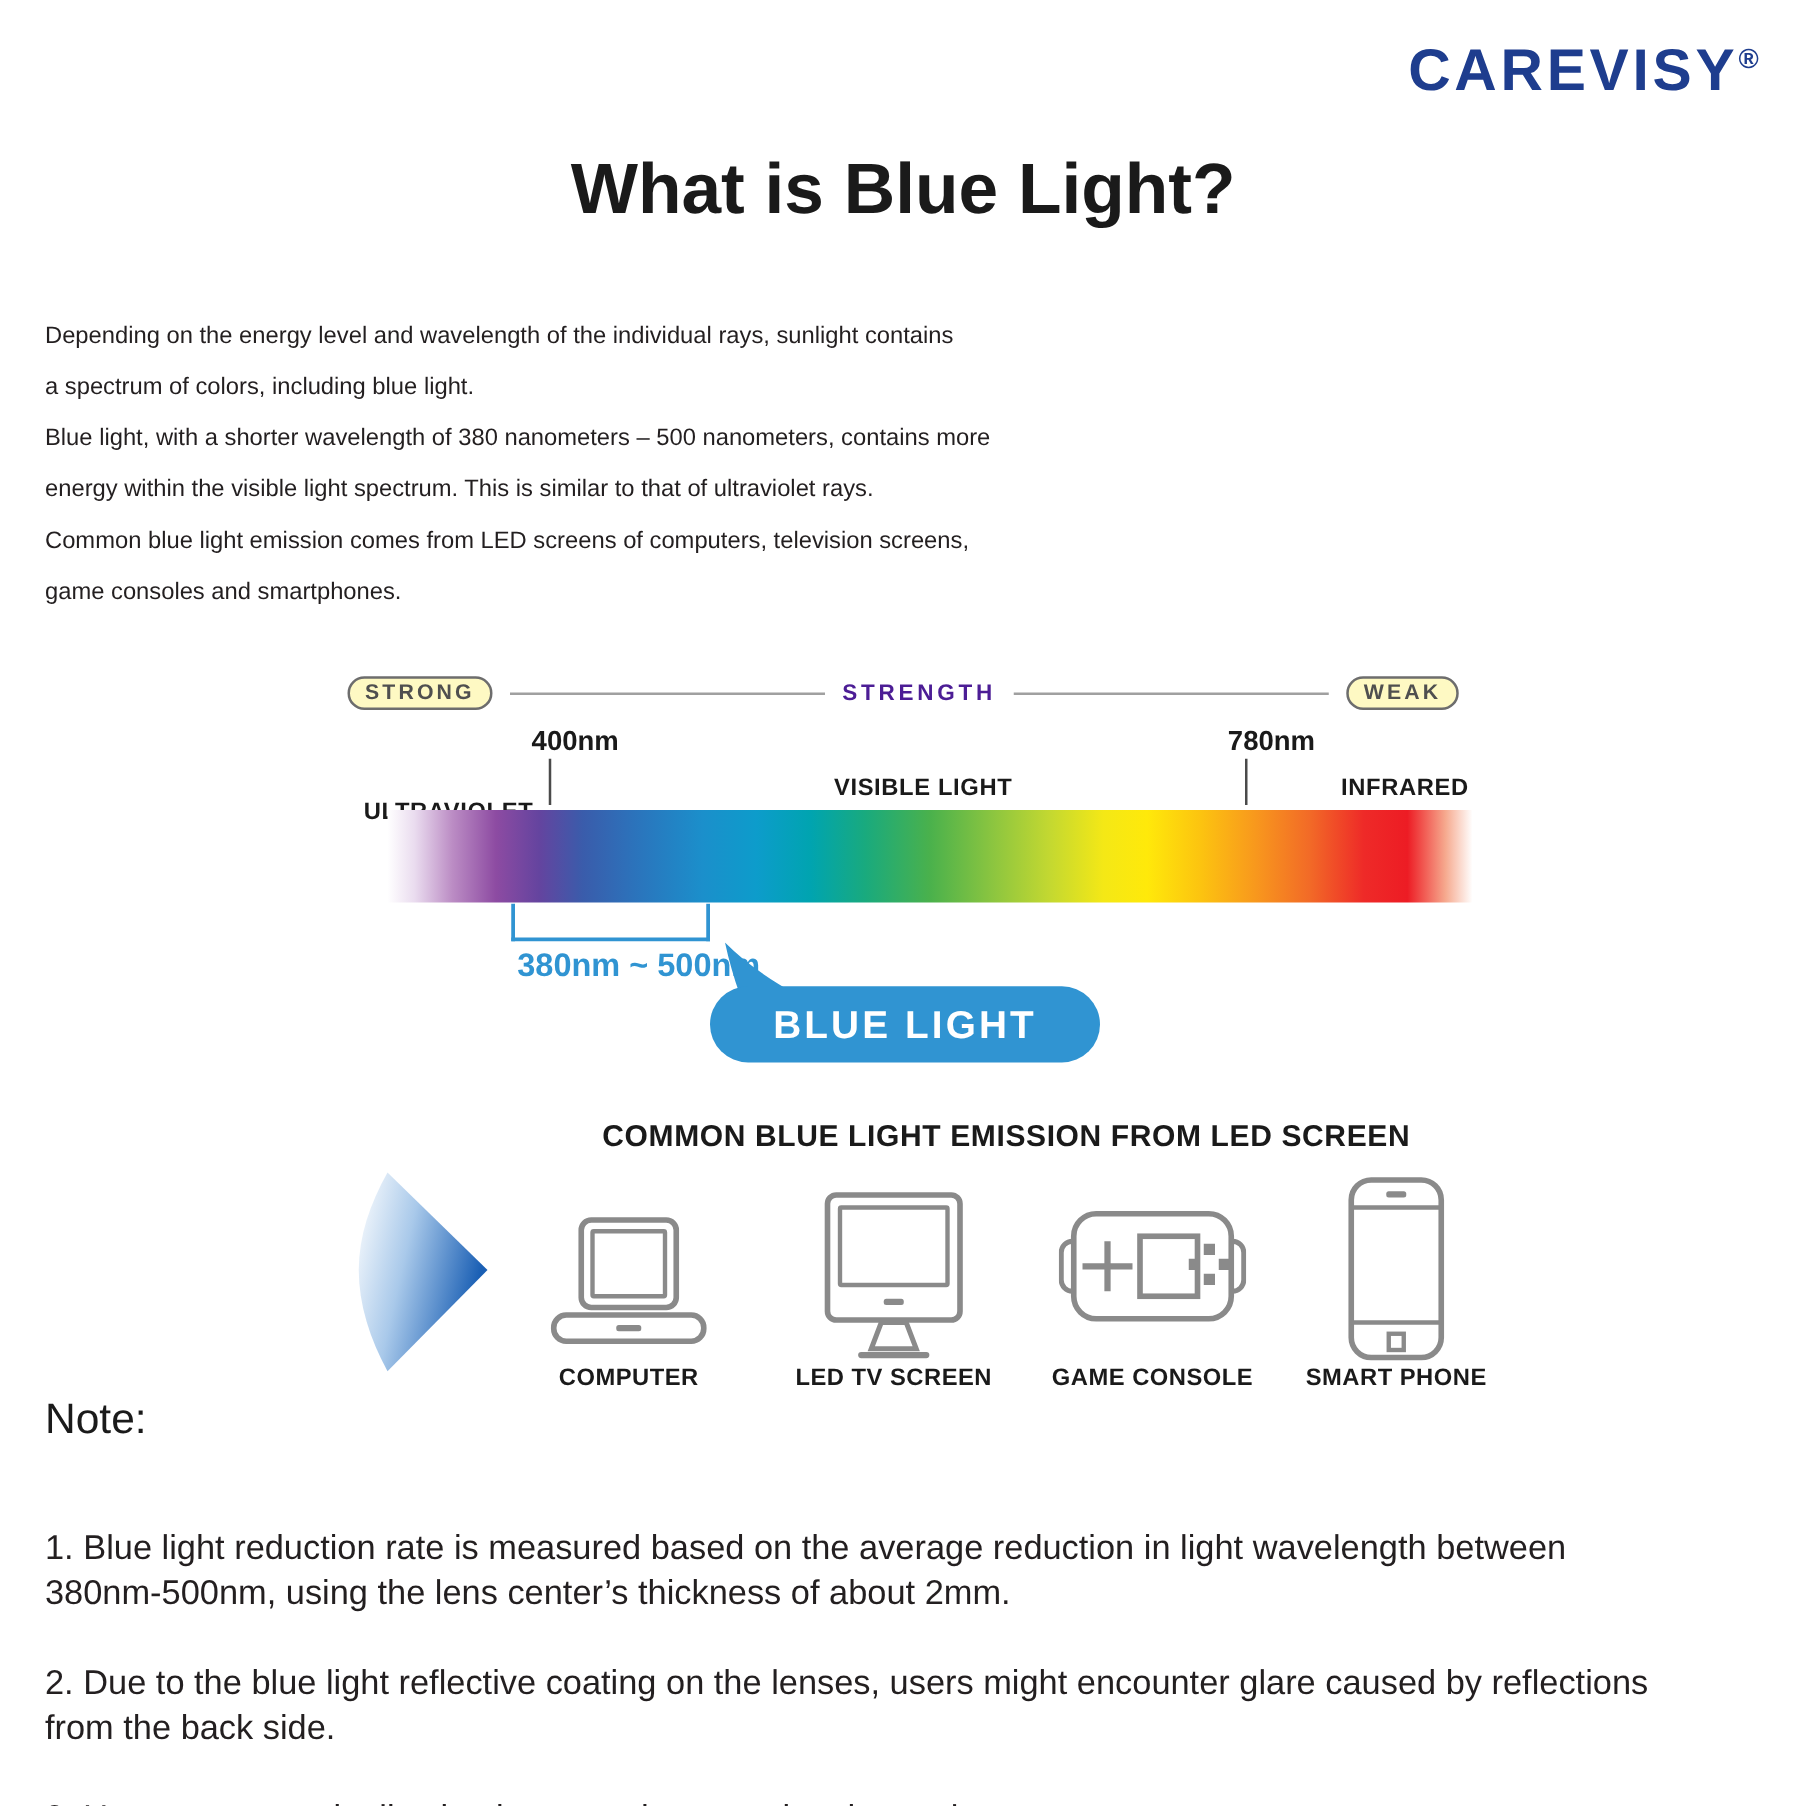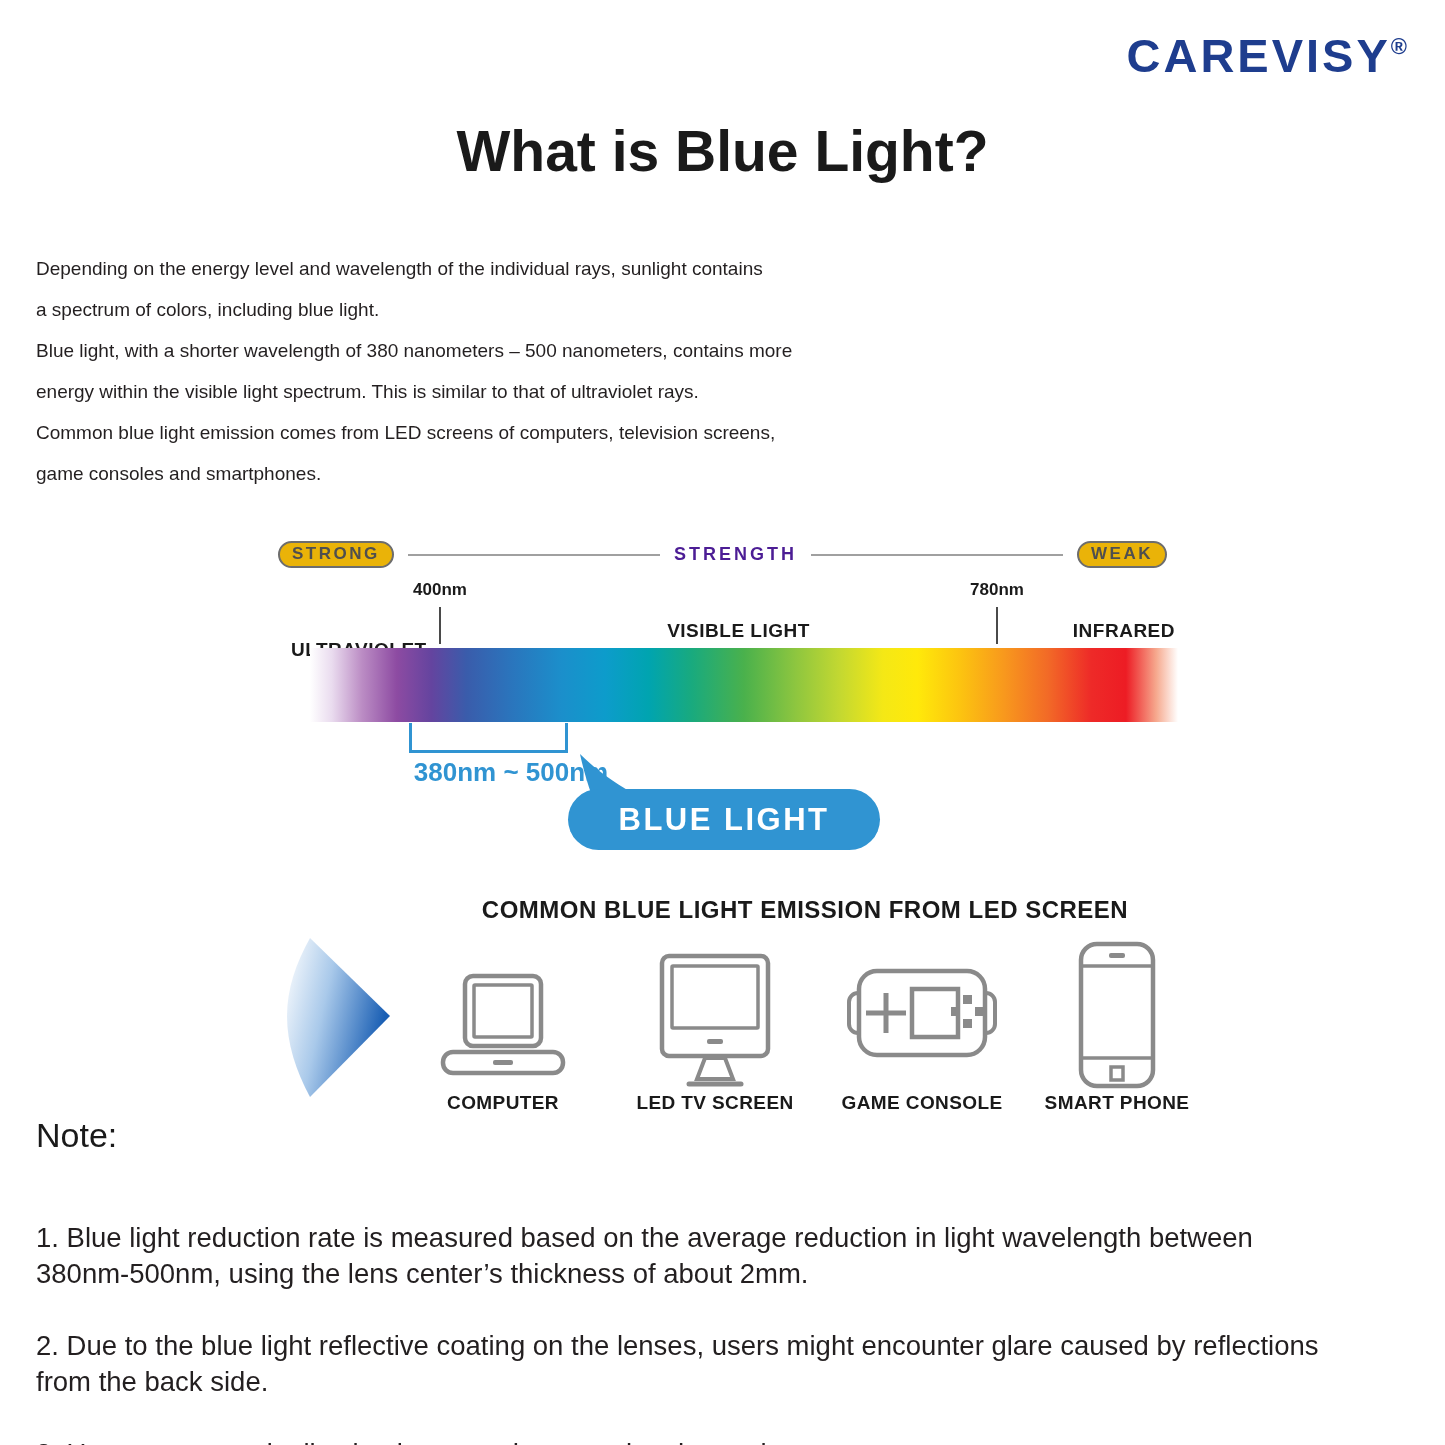--- a/index.html
+++ b/index.html
@@ -20,26 +20,26 @@
   .logo sup{font-size:22px;letter-spacing:0;vertical-align:18px;}
 
   
   .title{position:absolute;top:118px;left:0;width:100%;text-align:center;font-size:57px;font-weight:700;color:#1a1a1a;}
 
   
   .intro{position:absolute;top:248px;left:36px;width:1395px;font-size:19px;line-height:41px;white-space:pre-line;color:var(--text);}
 
   
   .scale-row{position:absolute;top:541px;left:278px;width:889px;display:flex;align-items:center;gap:14px;}
-  .pill{border:2.5px solid var(--scale-gray);border-radius:16px;padding:1px 12px 2px;font-size:17px;font-weight:700;letter-spacing:2.5px;color:#4f4f4f;background:#eab308;}
+  .pill{border:2.5px solid var(--scale-gray);border-radius:16px;padding:1px 12px 2px;font-size:17px;font-weight:700;letter-spacing:2.5px;color:#4f4f4f;background:#fef9c3;}
   .scale-line{flex:1;height:2px;background:var(--line-gray);}
   .scale-center{font-size:18px;font-weight:700;letter-spacing:3px;color:#4c1d95;}
 
   
-  .mark{position:absolute;width:110px;text-align:center;font-size:17px;font-weight:700;color:#1a1a1a;}
+  .mark{position:absolute;width:110px;text-align:right;font-size:22px;font-weight:700;color:#1a1a1a;}
   .mark-400{top:580px;left:385px;}
   .mark-780{top:580px;left:942px;}
   .tick{position:absolute;top:607px;width:2px;height:37px;background:#4a4a4a;}
   .tick-400{left:439px;}
   .tick-780{left:996px;}
 
   
   .band{position:absolute;top:620px;font-size:19px;font-weight:700;letter-spacing:0.5px;color:#1a1a1a;}
   .band-left{left:291px;margin-top:19px;}
   .band-center{left:16px;width:100%;text-align:center;}

